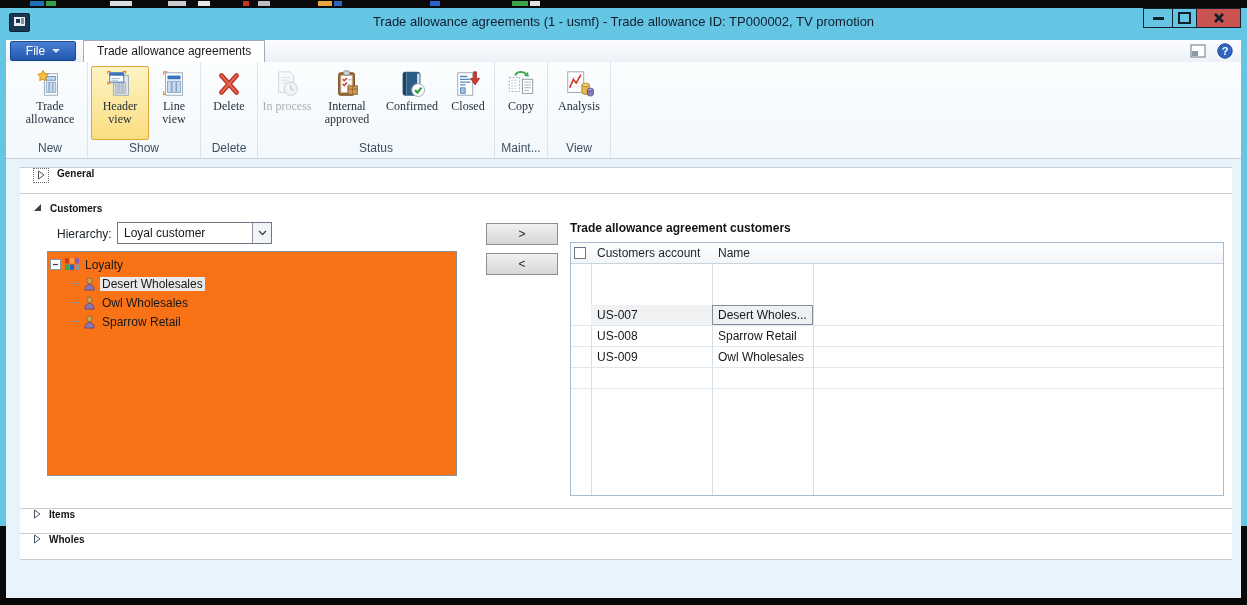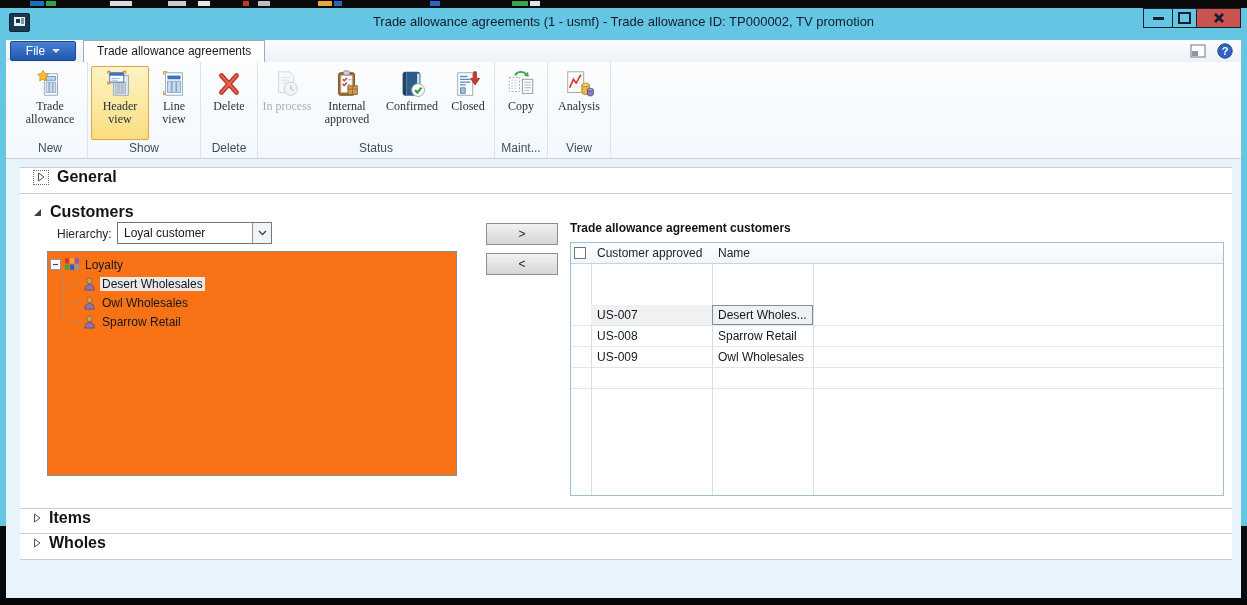--- a/index.html
+++ b/index.html
@@ -49,22 +49,22 @@
     border:1px solid transparent;border-radius:2px;padding-top:2px;height:74px;cursor:default;}
   .rbtn .lbl{font-size:12px;line-height:13px;text-align:center;color:#1e2b38;}
   .rbtn.selected{background:linear-gradient(#fdf3c4,#fadd80);border-color:#dca73f;}
   .rbtn.disabled .lbl{color:#a7afb7;}
 
   
   .content{position:absolute;left:0;top:119px;width:100%;height:441px;background:#e9f3fb;}
   .panel{position:absolute;left:14px;top:8px;width:1212px;background:#fff;
     border-top:1px solid #c6cdd4;}
   .secrow{box-sizing:border-box;border-bottom:1px solid #c6cdd4;background:#fff;position:relative;}
-  .sechead{display:flex;align-items:center;gap:8px;padding-left:13px;font-weight:bold;
-    color:#141414;font-size:16px;}
+  .sechead{display:flex;align-items:flex-start;gap:8px;padding-left:13px;font-weight:bold;
+    color:#141414;font-size:10px;}
   .row-general{height:26px;}
   .row-items{height:25px;}
   .row-funds{height:26px;}
   .row-customers{height:315px;}
   .row-customers .sechead{padding-top:9px;}
   .focusbox{border:1px dotted #6e6e6e;padding:1px 3px 2px 3px;display:inline-flex;align-items:center;}
 
   .hier-label{position:absolute;left:37px;top:33px;color:#20272e;}
   .combo{position:absolute;left:97px;top:28px;width:155px;height:22px;box-sizing:border-box;
     border:1px solid #6e7681;background:#fff;display:flex;align-items:center;}
@@ -391,21 +391,21 @@
           </div>
 
           <div class="grid-title">Trade allowance agreement customers</div>
           <div class="grid">
             <div class="vline" style="left:20px"></div>
             <div class="vline" style="left:141px"></div>
             <div class="vline" style="left:242px"></div>
 
             <div class="g-head">
               <div class="checkbox"></div>
-              <div class="h1">Customer approved</div>
+              <div class="h1">Customers account</div>
               <div class="h2">Name</div>
             </div>
 
             <div class="g-row selected" style="top:21px">
               <div class="selbg"></div>
               <div class="cell-active"></div>
               <div class="c1">US-007</div>
               <div class="c2">Desert Wholes...</div>
             </div>
             <div class="g-row" style="top:42px">

